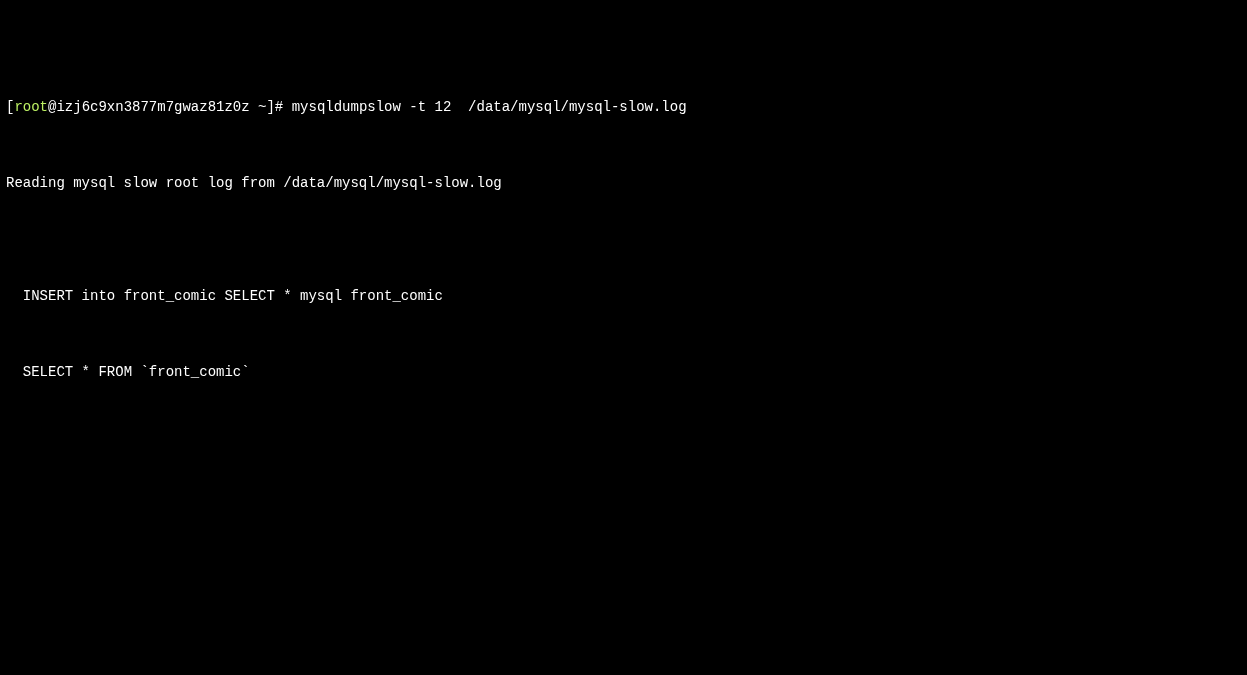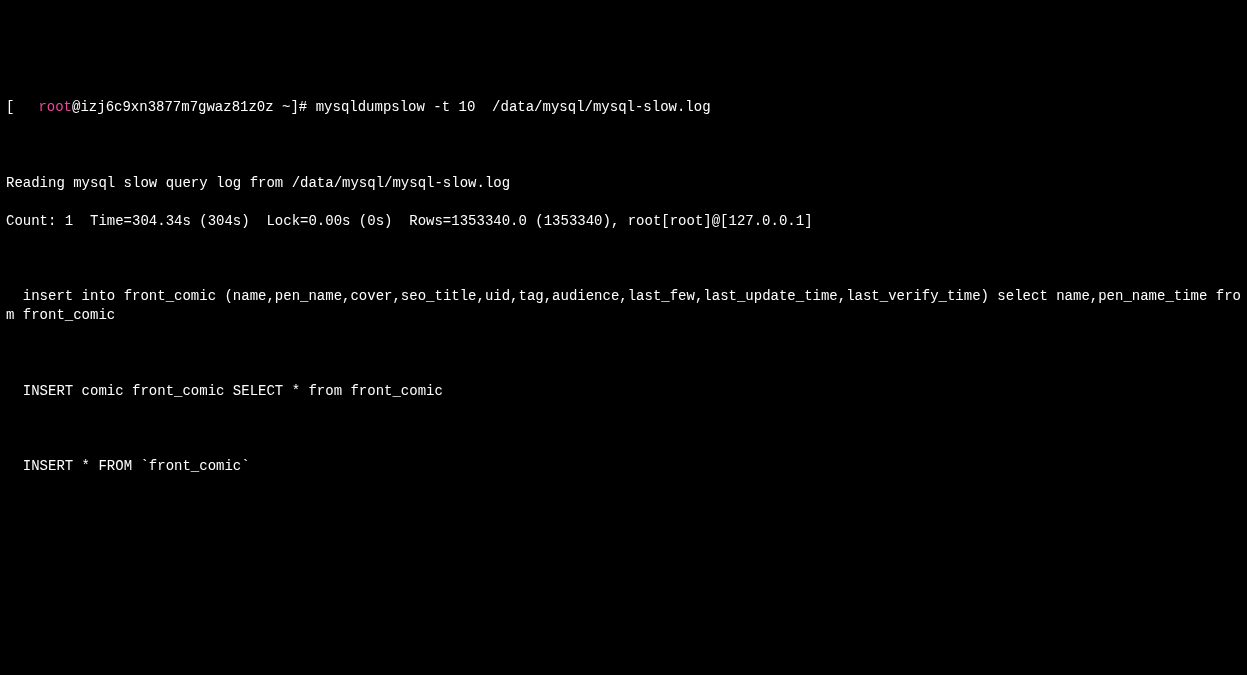--- a/index.html
+++ b/index.html
@@ -11,22 +11,21 @@
       background-color: #000000;
       color: #ffffff;
       font-family: 'Courier New', Consolas, monospace;
       font-size: 14px;
       line-height: 1.35;
       padding: 4px 6px;
       white-space: pre;
       overflow: hidden;
     }
     .prompt-user-root {
-      color: #ec4899;
-      margin-left: 24px;
+      color: #bef264;
     }
     .prompt-at, .prompt-host, .prompt-tilde {
       color: #ffffff;
     }
     .prompt-bracket {
       color: #ffffff;
     }
     .terminal-line {
       white-space: pre-wrap;
       word-break: break-all;
@@ -34,30 +33,28 @@
     .blank-line {
       height: 1.35em;
     }
   </style>
 </head>
 <body>
 
 
 
 <div>
-<div class="terminal-line"><span class="prompt-bracket">[</span><span class="prompt-user-root">root</span><span class="prompt-at">@</span><span class="prompt-host">izj6c9xn3877m7gwaz81z0z</span><span class="prompt-tilde"> ~</span><span class="prompt-bracket">]# </span><span>mysqldumpslow -t 10  /data/mysql/mysql-slow.log</span></div>
+<div class="terminal-line"><span class="prompt-bracket">[</span><span class="prompt-user-root">root</span><span class="prompt-at">@</span><span class="prompt-host">izj6c9xn3877m7gwaz81z0z</span><span class="prompt-tilde"> ~</span><span class="prompt-bracket">]# </span><span>mysqldumpslow -t 12  /data/mysql/mysql-slow.log</span></div>
 <div class="blank-line"></div>
-<div class="terminal-line">Reading mysql slow query log from /data/mysql/mysql-slow.log</div>
-<div class="terminal-line">Count: 1  Time=304.34s (304s)  Lock=0.00s (0s)  Rows=1353340.0 (1353340), root[root]@[127.0.0.1]</div>
+<div class="terminal-line">Reading mysql slow root log from /data/mysql/mysql-slow.log</div>
 <div class="blank-line"></div>
-<div class="terminal-line">  insert into front_comic (name,pen_name,cover,seo_title,uid,tag,audience,last_few,last_update_time,last_verify_time) select name,pen_name_time from front_comic</div>
 <div class="blank-line"></div>
-<div class="terminal-line">  INSERT comic front_comic SELECT * from front_comic</div>
+<div class="terminal-line">  INSERT into front_comic SELECT * mysql front_comic</div>
 <div class="blank-line"></div>
-<div class="terminal-line">  INSERT * FROM `front_comic`</div>
+<div class="terminal-line">  SELECT * FROM `front_comic`</div>
 <div class="blank-line"></div>
 
 
 
 
 
 
 
 
 

